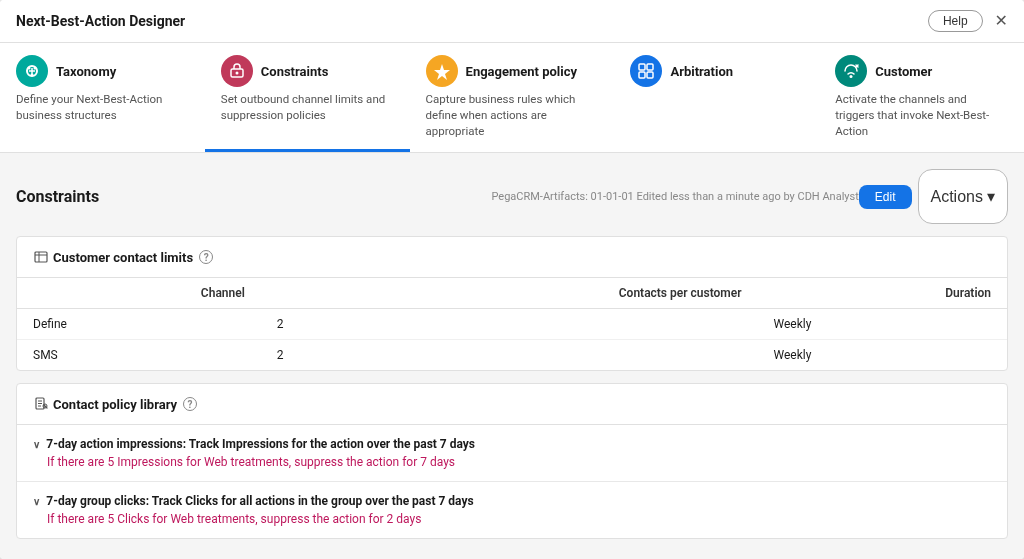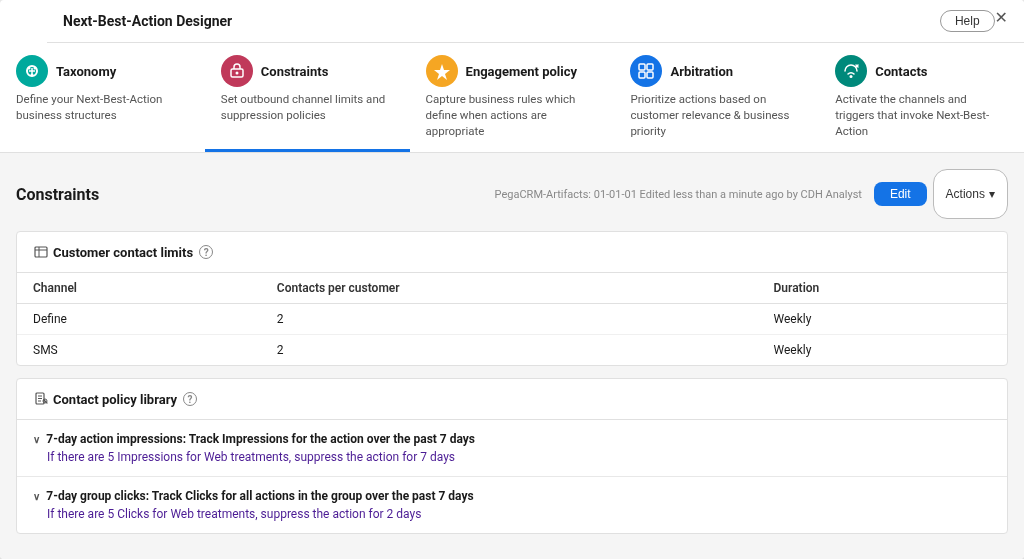--- a/index.html
+++ b/index.html
@@ -23,31 +23,30 @@
       overflow: hidden;
     }
     .title-bar {
       background: #fff;
       border-bottom: 1px solid #e0e0e0;
       padding: 10px 16px;
       display: flex;
       align-items: center;
       justify-content: space-between;
       flex-shrink: 0;
-      margin-left: 47px;
     }
     .title-bar-title {
       font-weight: 700;
       font-size: 14px;
       color: #1a1a1a;
     }
     .title-bar-actions {
       display: flex;
-      align-items: flex-start;
-      gap: 0;
+      align-items: center;
+      gap: 12px;
     }
     .help-btn {
       border: 1px solid #999;
       background: #fff;
       border-radius: 12px;
       padding: 3px 14px;
       font-size: 12px;
       cursor: pointer;
       color: #333;
     }
@@ -149,21 +148,21 @@
       font-size: 12px;
       cursor: pointer;
       font-weight: 500;
     }
     .btn-actions {
       background: #fff;
       color: #333;
       border: 1px solid #bbb;
       border-radius: 14px;
       padding: 17px 12px;
-      font-size: 12px;
+      font-size: 16px;
       cursor: pointer;
       display: flex;
       align-items: center;
       gap: 4px;
     }
     .card {
       background: #fff;
       border: 1px solid #e0e0e0;
       border-radius: 4px;
       margin-bottom: 12px;
@@ -201,21 +200,21 @@
       margin-left: 2px;
     }
     table {
       width: 100%;
       border-collapse: collapse;
     }
     thead tr {
       border-bottom: 1px solid #e0e0e0;
     }
     thead th {
-      text-align: left;
+      text-align: right;
       padding: 8px 16px;
       font-weight: 600;
       font-size: 12px;
       color: #333;
     }
     tbody tr {
       border-bottom: 1px solid #f0f0f0;
     }
     tbody tr:last-child {
       border-bottom: none;
@@ -241,21 +240,21 @@
       color: #1a1a1a;
       margin-bottom: 4px;
     }
     .policy-title .chevron {
       font-size: 10px;
       color: #555;
       cursor: pointer;
     }
     .policy-desc {
       font-size: 12px;
-      color: #4c1d95;
+      color: #be185d;
       padding-left: 14px;
     }
   </style>
 </head>
 <body>
 
 <div class="window">
 
   <div class="title-bar">
     <span class="title-bar-title">Next-Best-Action Designer</span>
@@ -314,45 +313,44 @@
         <div class="tile-icon blue">
           <svg width="18" height="18" viewBox="0 0 18 18" fill="none">
             <rect x="2" y="2" width="6" height="6" rx="1" stroke="white" stroke-width="1.5" fill="none"></rect>
             <rect x="10" y="2" width="6" height="6" rx="1" stroke="white" stroke-width="1.5" fill="none"></rect>
             <rect x="2" y="10" width="6" height="6" rx="1" stroke="white" stroke-width="1.5" fill="none"></rect>
             <rect x="10" y="10" width="6" height="6" rx="1" stroke="white" stroke-width="1.5" fill="none"></rect>
           </svg>
         </div>
         <span class="nav-tile-name">Arbitration</span>
       </div>
-      <div class="nav-tile-desc">Prioritize actions based on customer relevance &amp; business priority</div>
     </div>
 
     <div class="nav-tile">
       <div class="nav-tile-header">
         <div class="tile-icon dark-teal">
           <svg width="18" height="18" viewBox="0 0 18 18" fill="none">
             <path d="M3 9 a6 6 0 0 1 12 0" stroke="white" stroke-width="1.5" fill="none" stroke-linecap="round"></path>
             <path d="M6 12 a4 4 0 0 1 6 0" stroke="white" stroke-width="1.5" fill="none" stroke-linecap="round"></path>
             <circle cx="9" cy="14.5" r="1.5" fill="white"></circle>
             <path d="M14 5 L16 3" stroke="white" stroke-width="1.5" stroke-linecap="round"></path>
             <path d="M16 5 L14 3" stroke="white" stroke-width="1.5" stroke-linecap="round"></path>
           </svg>
         </div>
-        <span class="nav-tile-name">Contacts</span>
+        <span class="nav-tile-name">Customer</span>
       </div>
       <div class="nav-tile-desc">Activate the channels and triggers that invoke Next-Best-Action</div>
     </div>
   </div>
 
   <div class="content-area">
 
     <div class="section-header">
       <span class="section-title">Constraints</span>
-      <div style="display:flex; align-items:center; gap:12px;">
+      <div style="display:flex; align-items:center; ">
         <span class="section-meta">PegaCRM-Artifacts: 01-01-01  Edited less than a minute ago by CDH Analyst</span>
         <div class="section-actions">
           <button class="btn-edit">Edit</button>
           <button class="btn-actions">
             <span>Actions</span>
             <span>▾</span>
           </button>
         </div>
       </div>
     </div>

